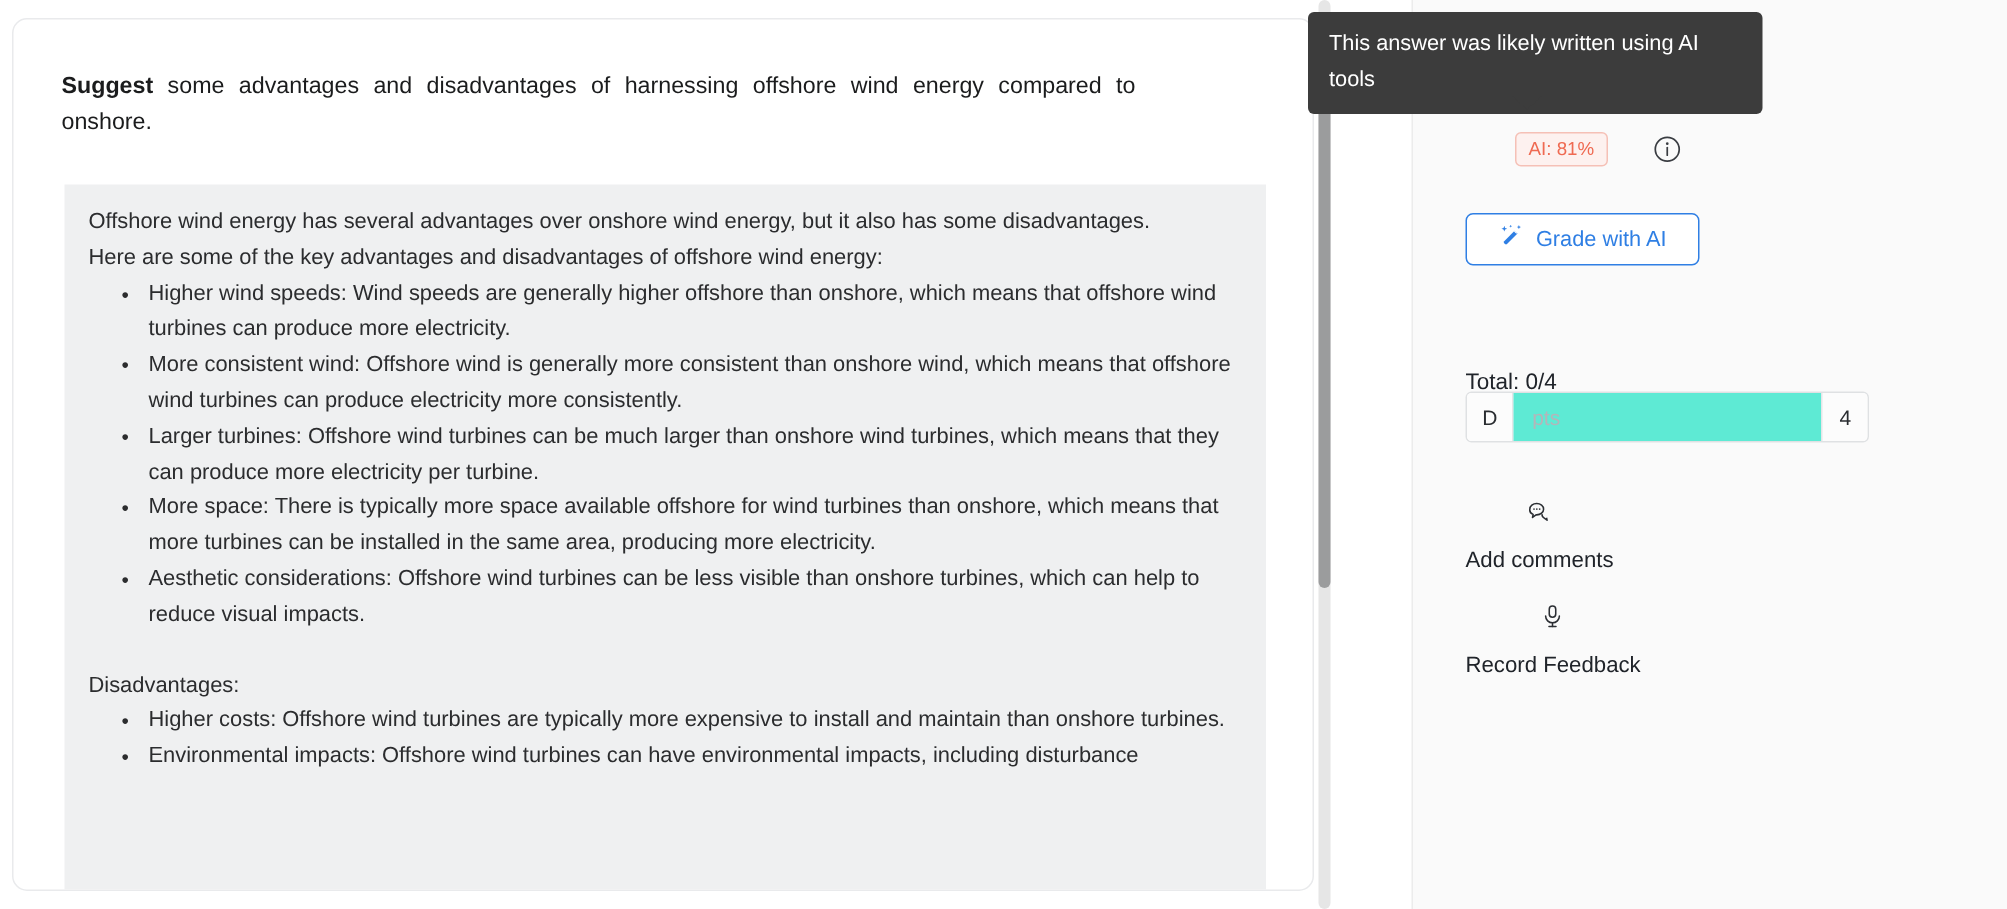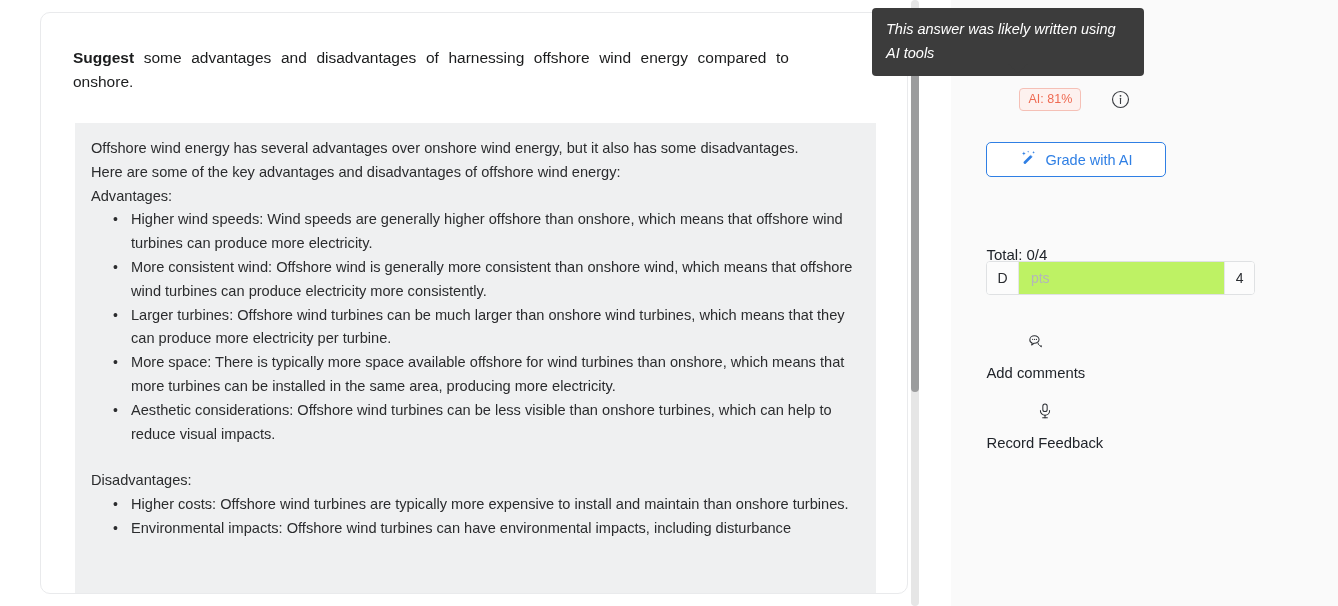--- a/index.html
+++ b/index.html
@@ -22,21 +22,20 @@
     display: flex;
     background: #ffffff;
   }
 
   .left-pane {
     position: relative;
     width: 942px;
     height: 606px;
     background: #ffffff;
     box-sizing: border-box;
-    margin-left: 32px;
   }
 
   .answer-card {
     position: absolute;
     left: 8px;
     top: 12px;
     width: 868px;
     height: 582px;
     background: #ffffff;
     border: 1px solid #e9eaec;
@@ -171,21 +170,21 @@
   .info-icon {
     width: 19px;
     height: 19px;
     display: block;
   }
 
   .grade-btn {
     position: absolute;
     left: 35px;
     top: 142px;
-    width: 180px;
+    width: 156px;
     height: 35px;
     border: 1px solid #2f7fe4;
     border-radius: 5px;
     background: #ffffff;
     display: flex;
     align-items: center;
     justify-content: center;
     gap: 8px;
     font-size: 14.5px;
     color: #2f7fe4;
@@ -227,21 +226,21 @@
     box-sizing: border-box;
   }
   .pts-input {
     flex: 1;
     border: none;
     outline: none;
     padding: 0 12px;
     font-size: 14px;
     font-family: "Liberation Sans", sans-serif;
     color: #2a2d31;
-    background: #bef264;
+    background: #5eead4;
   }
   .pts-input::placeholder { color: #b3b6ba; }
   .pts-suffix {
     width: 36px;
     display: flex;
     align-items: center;
     justify-content: center;
     font-size: 14px;
     color: #2a2d31;
     background: #fcfcfc;
@@ -263,30 +262,29 @@
   .action-label {
     font-size: 14.8px;
     color: #20242a;
   }
 
   
   .tooltip {
     position: absolute;
     left: 872px;
     top: 8px;
-    width: 272px;
+    width: 303px;
     padding: 9px 14px 11px;
     background: #3c3c3c;
     color: #ffffff;
     font-size: 14.5px;
     line-height: 24px;
     border-radius: 4px;
     box-sizing: border-box;
     z-index: 40;
-    font-style: italic;
   }
   .tooltip-arrow {
     position: absolute;
     left: 1008px;
     top: 64px;
     width: 0;
     height: 0;
     border-left: 10px solid transparent;
     border-right: 10px solid transparent;
     border-top: 9px solid #3c3c3c;
@@ -302,21 +300,20 @@
 
     <div class="answer-card">
 
       <div class="question">
         <b>Suggest</b><span> some advantages and disadvantages of harnessing offshore wind energy compared to onshore.</span>
       </div>
 
       <div class="answer-box">
         <p>Offshore wind energy has several advantages over onshore wind energy, but it also has some disadvantages.</p>
         <p>Here are some of the key advantages and disadvantages of offshore wind energy:</p>
-        <p>Advantages:</p>
         <ul>
           <li>Higher wind speeds: Wind speeds are generally higher offshore than onshore, which means that offshore wind turbines can produce more electricity.</li>
           <li>More consistent wind: Offshore wind is generally more consistent than onshore wind, which means that offshore wind turbines can produce electricity more consistently.</li>
           <li>Larger turbines: Offshore wind turbines can be much larger than onshore wind turbines, which means that they can produce more electricity per turbine.</li>
           <li>More space: There is typically more space available offshore for wind turbines than onshore, which means that more turbines can be installed in the same area, producing more electricity.</li>
           <li>Aesthetic considerations: Offshore wind turbines can be less visible than onshore turbines, which can help to reduce visual impacts.</li>
         </ul>
         <p class="spaced">Disadvantages:</p>
         <ul>
           <li>Higher costs: Offshore wind turbines are typically more expensive to install and maintain than onshore turbines.</li>

